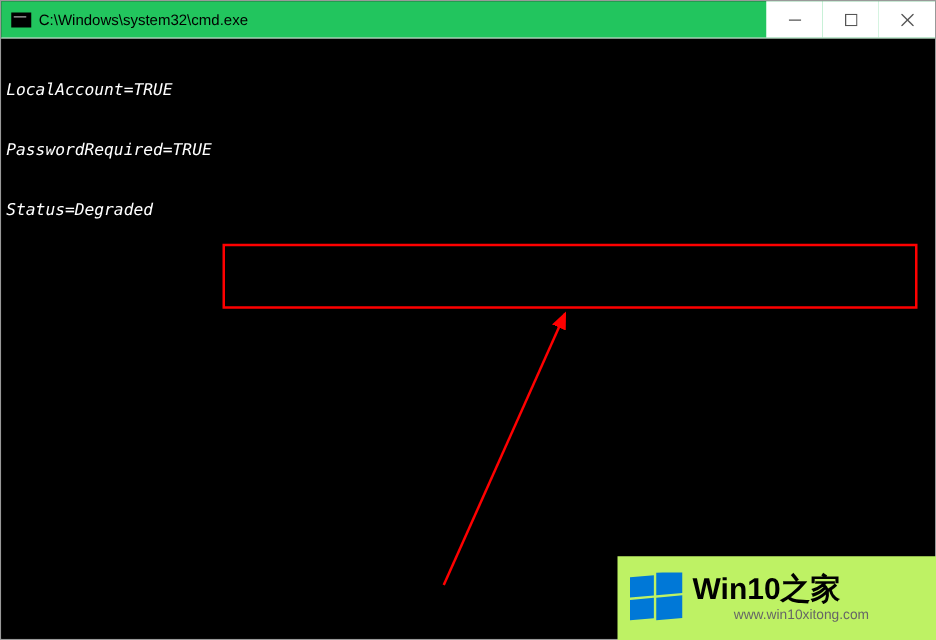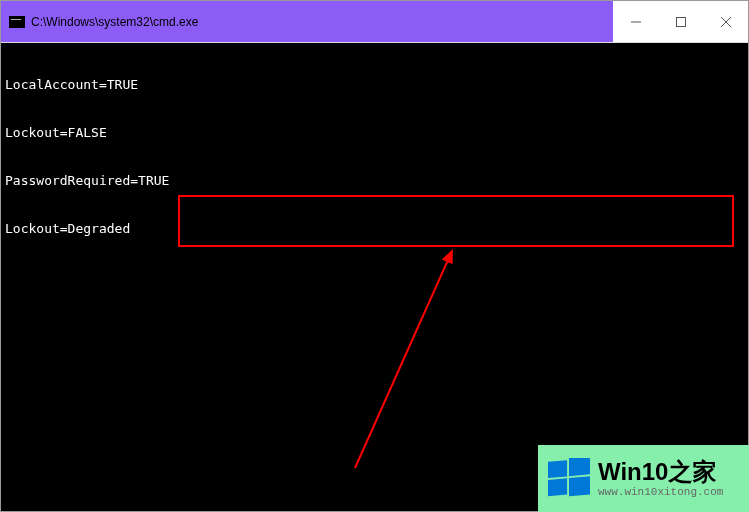--- a/index.html
+++ b/index.html
@@ -13,22 +13,22 @@
     }
     .window {
       width: 749px;
       height: 512px;
       border: 1px solid #999;
       background: #000;
       display: flex;
       flex-direction: column;
     }
     .titlebar {
-      height: 42px;
-      background: #8b5cf6;
+      height: 30px;
+      background: #22c55e;
       display: flex;
       align-items: center;
       border-bottom: 1px solid #ddd;
       flex-shrink: 0;
     }
     .titlebar-icon {
       width: 16px;
       height: 12px;
       margin-left: 8px;
       margin-right: 6px;
@@ -71,43 +71,44 @@
       font-size: 13px;
       line-height: 16px;
       padding: 2px 4px;
       font-family: Consolas, 'SimSun', monospace;
       white-space: pre;
       position: relative;
       overflow: hidden;
     }
     .console-line {
       white-space: pre;
+      font-style: italic;
     }
     .highlight-box {
       position: absolute;
       border: 2px solid #ff0000;
       left: 178px;
       top: 195px;
       width: 556px;
       height: 52px;
       pointer-events: none;
     }
     .arrow {
       position: absolute;
       left: 340px;
       top: 243px;
       pointer-events: none;
     }
     .watermark {
       position: absolute;
       right: 0;
       bottom: 0;
-      width: 211px;
+      width: 255px;
       height: 67px;
-      background: #86efac;
+      background: #bef264;
       display: flex;
       align-items: center;
       padding: 6px 10px;
       gap: 8px;
     }
     .watermark-logo {
       width: 42px;
       height: 42px;
       flex-shrink: 0;
     }
@@ -116,23 +117,24 @@
       flex-direction: column;
       line-height: 1.1;
     }
     .watermark-title {
       font-family: 'Microsoft YaHei', Arial, sans-serif;
       font-size: 24px;
       font-weight: 700;
       color: #000;
     }
     .watermark-url {
-      font-family: Liberation Mono, monospace;
+      font-family: Liberation Sans, sans-serif;
       font-size: 11px;
       color: #666;
+      margin-left: 33px;
     }
   </style>
 </head>
 <body>
 
 <div class="window">
   <div class="titlebar">
     <span class="titlebar-icon"></span>
     <span class="titlebar-title">C:\Windows\system32\cmd.exe</span>
     <div class="titlebar-controls">
@@ -150,23 +152,22 @@
         <svg width="10" height="10" viewBox="0 0 10 10">
             <line x1="0" y1="0" x2="10" y2="10" stroke="#555" stroke-width="1"></line>
             <line x1="10" y1="0" x2="0" y2="10" stroke="#555" stroke-width="1"></line>
           </svg>
       </div>
     </div>
   </div>
 
   <div class="console">
     <div class="console-line">LocalAccount=TRUE</div>
-    <div class="console-line">Lockout=FALSE</div>
     <div class="console-line">PasswordRequired=TRUE</div>
-    <div class="console-line">Lockout=Degraded</div>
+    <div class="console-line">Status=Degraded</div>
     
   </div>
 </div>
 
 <div class="highlight-box"></div>
 
 <svg class="arrow" width="140" height="230">
   <defs>
     <marker id="arrowhead" markerWidth="8" markerHeight="8" refX="6" refY="3" orient="auto">
       <polygon points="0 0, 7 3, 0 6" fill="#ff0000"></polygon>

